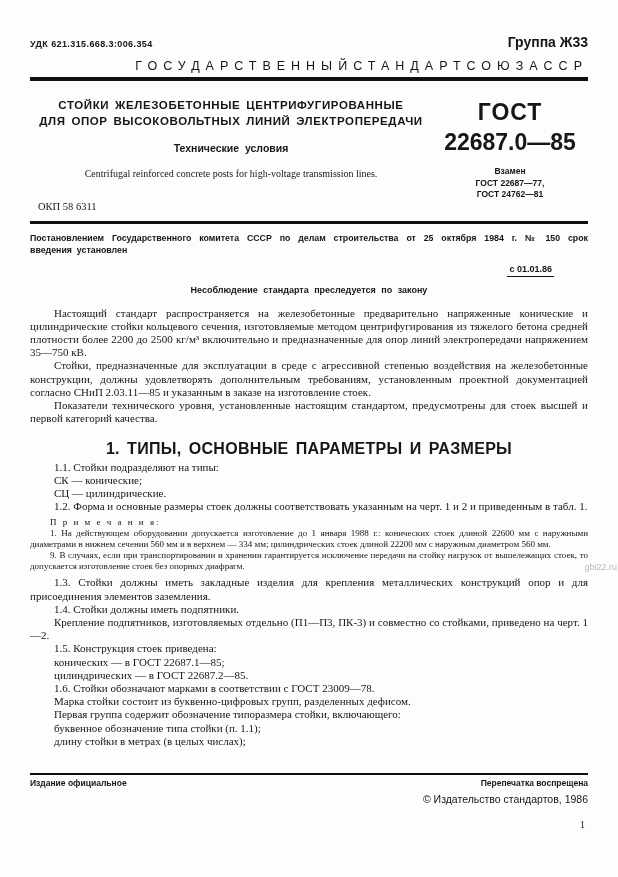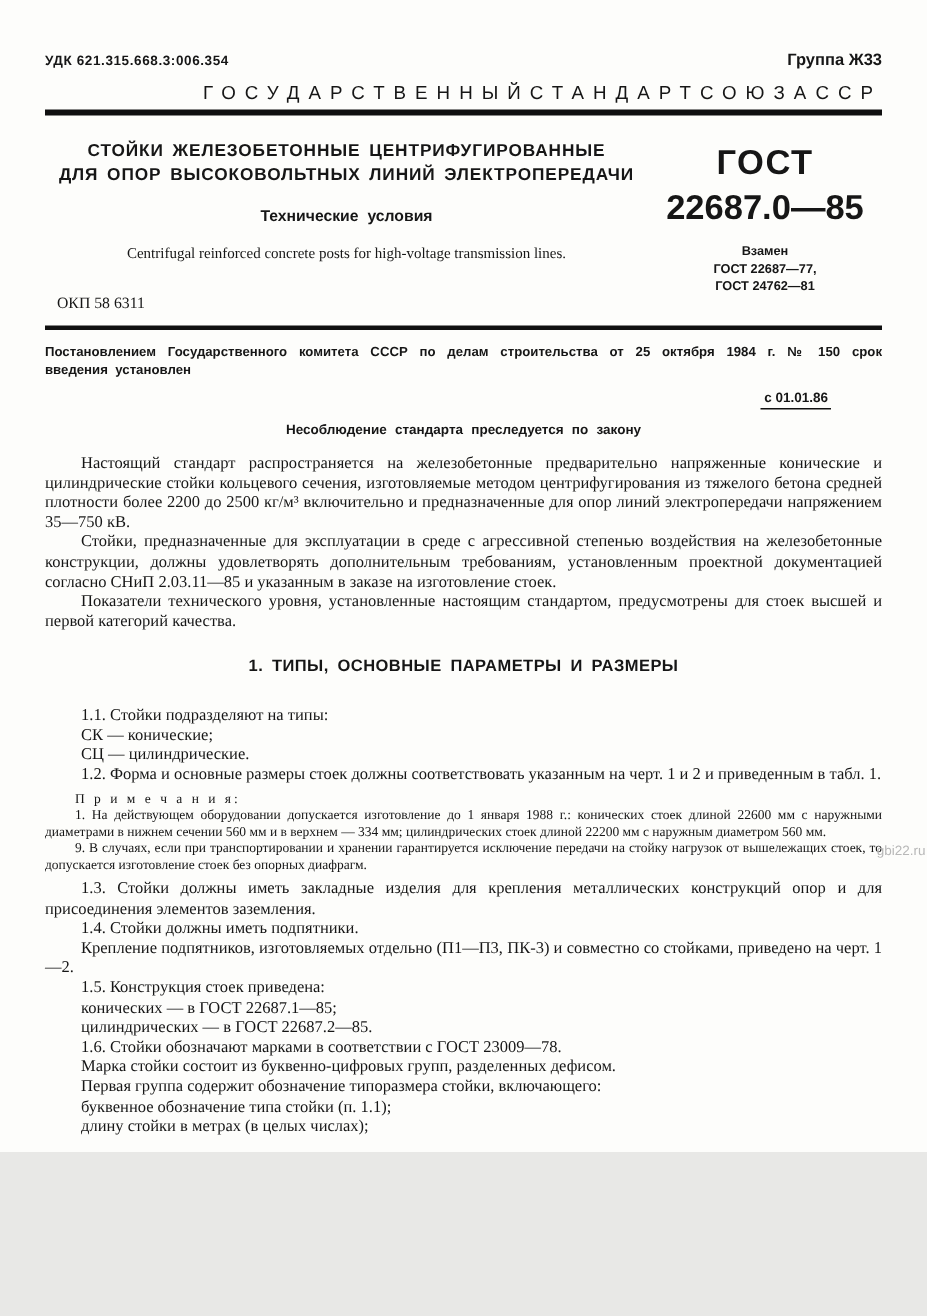--- a/index.html
+++ b/index.html
@@ -1,32 +1,32 @@
 <!DOCTYPE html>
 <html lang="ru"><head>
 <meta charset="utf-8">
 <style>
   html,body { margin:0; padding:0; background:#e8e8e6; }
   .page {
     position:relative;
-    width:618px; height:768px;
+    width:618px; height:877px;
     margin:0 auto;
     background:#fdfdfb;
     color:#161616;
     box-sizing:border-box;
     padding:34px 30px 0 30px;
     overflow:hidden;
     font-family:"Liberation Serif", serif;
   }
 
   
   .top-row { display:flex; justify-content:space-between; align-items:baseline;
     font-family:"Liberation Sans", sans-serif; font-weight:bold; font-size:9px; }
   .udk { letter-spacing:.4px; }
-  .group { font-size:11px; }
+  .group { font-size:14px; }
   .gost-state-header { display:flex; justify-content:flex-end;
     font-family:"Liberation Sans", sans-serif; font-weight:normal; font-size:12.5px;
     margin-top:9px;padding-left:34px; }
   .gost-state-header span { letter-spacing:6px; }
   .rule-thick { height:4px; background:#101010; margin-top:4px; }
   .rule-mid { height:3px; background:#101010; }
 
   
   .title-block { display:flex; margin-top:16px; }
   .title-left { width:402px; text-align:center; }
@@ -53,22 +53,22 @@
   .enact-date { text-align:right; margin-top:7px; padding-right:34px;
     font-family:"Liberation Sans", sans-serif; font-weight:bold; font-size:9px; }
   .enact-date span { border-bottom:1.5px solid #101010; padding:0 2px 2px 2px; }
   .law-notice { margin:11px 0 0 0; text-align:center;
     font-family:"Liberation Sans", sans-serif; font-weight:bold; font-size:9px;
     word-spacing:3px; }
 
   
   .body { margin-top:12px; font-size:11px; line-height:13.2px; text-align:justify; }
   .body p { margin:0; text-indent:24px; }
-  .sec-heading { margin:17px 0 19px 0; text-align:center;
-    font-family:"Liberation Sans", sans-serif; font-weight:bold; font-size:11px;
+  .sec-heading { margin:17px 0 5px 0; text-align:center;
+    font-family:"Liberation Sans", sans-serif; font-weight:bold; font-size:16px;
     word-spacing:2.5px; letter-spacing:.3px; }
   .notes { margin-top:4px; font-size:9px; line-height:10.8px; }
   .notes p { text-indent:20px; margin:0; }
   .notes-label { letter-spacing:2px; text-indent:20px; margin:0 0 1px 0; }
   .after-notes { margin-top:5px; }
 
   
   .footer { position:absolute; left:30px; right:30px; top:773px; }
   .footer-rule { height:2px; background:#101010; }
   .footer-row { display:flex; justify-content:space-between; margin-top:3px;

